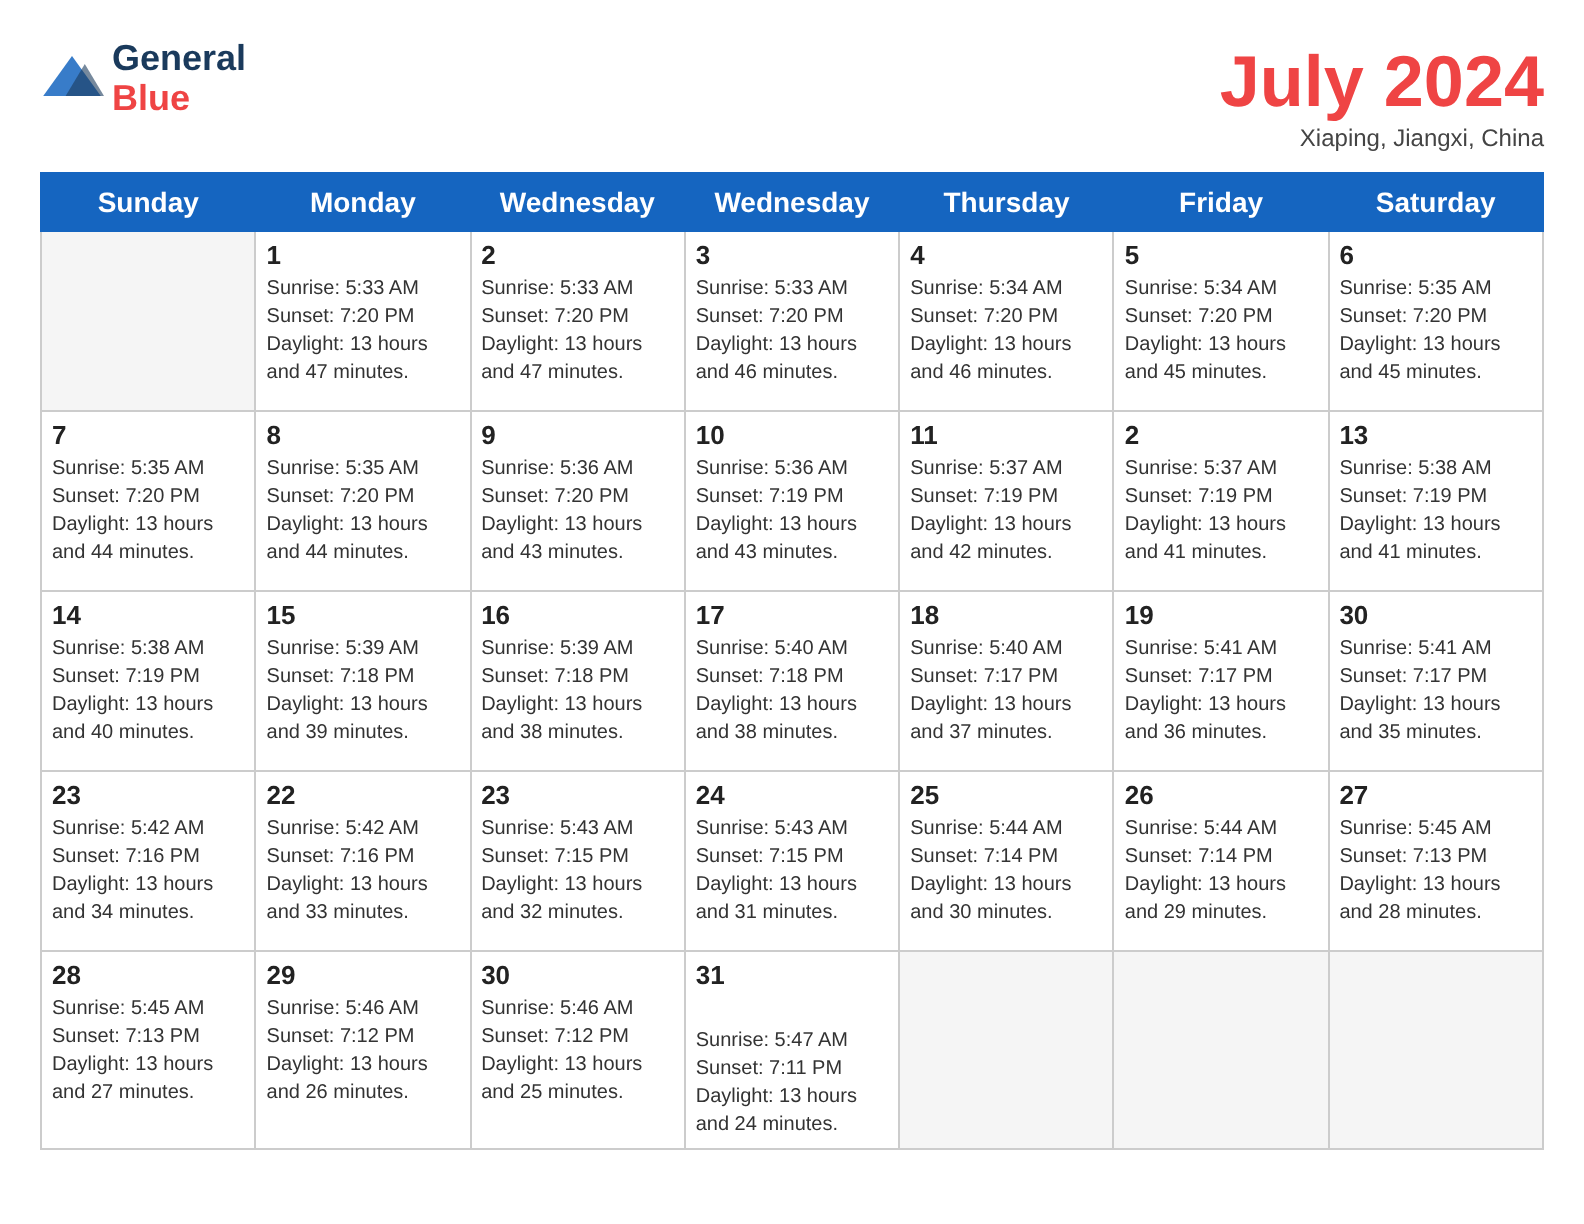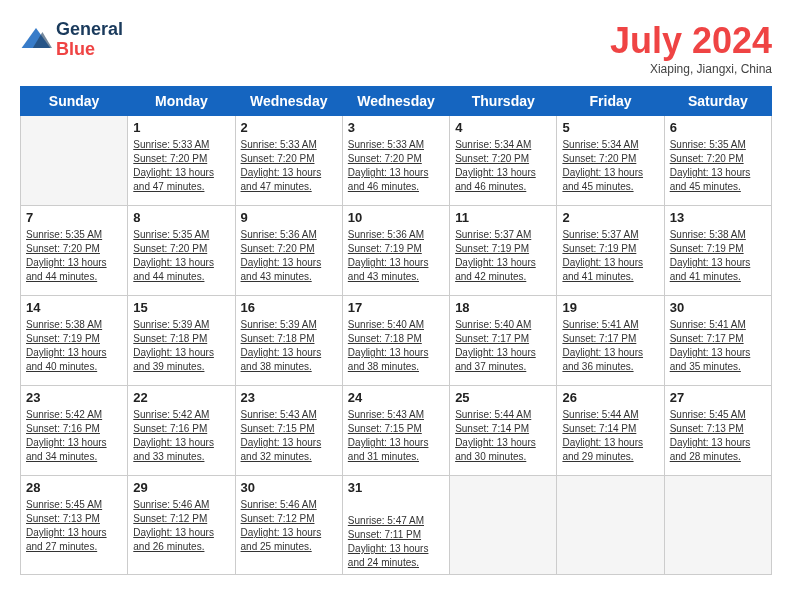--- a/index.html
+++ b/index.html
@@ -74,21 +74,20 @@
     .day-num {
       font-weight: bold;
       font-size: 13px;
       margin-bottom: 3px;
       display: block;
     }
     .day-info {
       font-size: 10px;
       line-height: 1.4;
       color: #333;
-      text-decoration: underline;
     }
   </style>
 </head>
 <body>
 
 <div class="header">
   <div class="logo">
     <svg class="logo-icon" viewBox="0 0 40 40" xmlns="http://www.w3.org/2000/svg">
       <polygon points="20,5 38,30 2,30" fill="#1565c0" opacity="0.85"></polygon>
       <polygon points="28,10 40,30 16,30" fill="#1a3a5c" opacity="0.6"></polygon>

